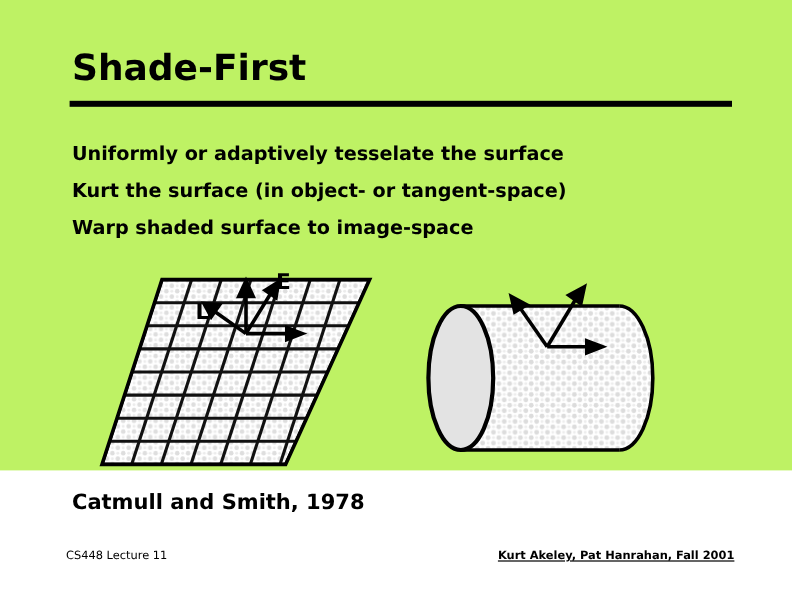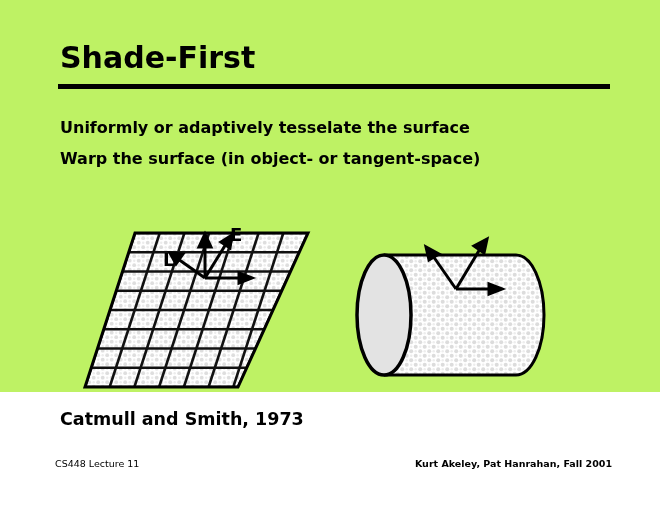--- a/index.html
+++ b/index.html
@@ -78,20 +78,21 @@
     white-space: nowrap;
   }
   #footer-right {
     position: absolute;
     right: 48px;
     top: 458px;
     font-size: 9.5px;
     font-weight: bold;
     white-space: nowrap;
     text-align: left;
+    text-decoration: underline;
   }
 
   
   #fig-parallelogram {
     position: absolute;
     left: 60px;
     top: 218px;
     width: 270px;
     height: 180px;
   }
@@ -115,21 +116,22 @@
 <body>
 
 <div id="slide">
 
   <div id="slide-title">Shade-First</div>
 
   <div id="title-rule"></div>
 
   <div id="bullet-list">
     <div class="bullet-line">Uniformly or adaptively tesselate the surface</div>
-    <div class="bullet-line">Warp the surface (in object- or tangent-space)</div>
+    <div class="bullet-line">Kurt the surface (in object- or tangent-space)</div>
+    <div class="bullet-line">Warp shaded surface to image-space</div>
   </div>
 
   <div id="fig-parallelogram">
     <svg class="fig-svg" width="270" height="180" viewBox="0 0 270 180">
       <defs>
         <pattern id="dotgrid" width="9" height="9" patternUnits="userSpaceOnUse">
           <rect width="9" height="9" fill="#ffffff"></rect>
           <circle cx="2.2" cy="2.2" r="1.9" fill="#dedede"></circle>
           <circle cx="6.7" cy="6.7" r="1.9" fill="#dedede"></circle>
           <circle cx="6.7" cy="2.2" r="1.2" fill="#ececec"></circle>
@@ -230,19 +232,19 @@
         </g>
 
         <g>
           <line x1="101" y1="57" x2="125" y2="17"></line>
           <polygon points="132,7 119,14 129,21"></polygon>
         </g>
       </g>
     </svg>
   </div>
 
-  <div id="caption">Catmull and Smith, 1973</div>
+  <div id="caption">Catmull and Smith, 1978</div>
 
   <div id="footer-left">CS448 Lecture 11</div>
 
   <div id="footer-right">Kurt Akeley, Pat Hanrahan, Fall 2001</div>
 
 </div>
 
 </body></html>

